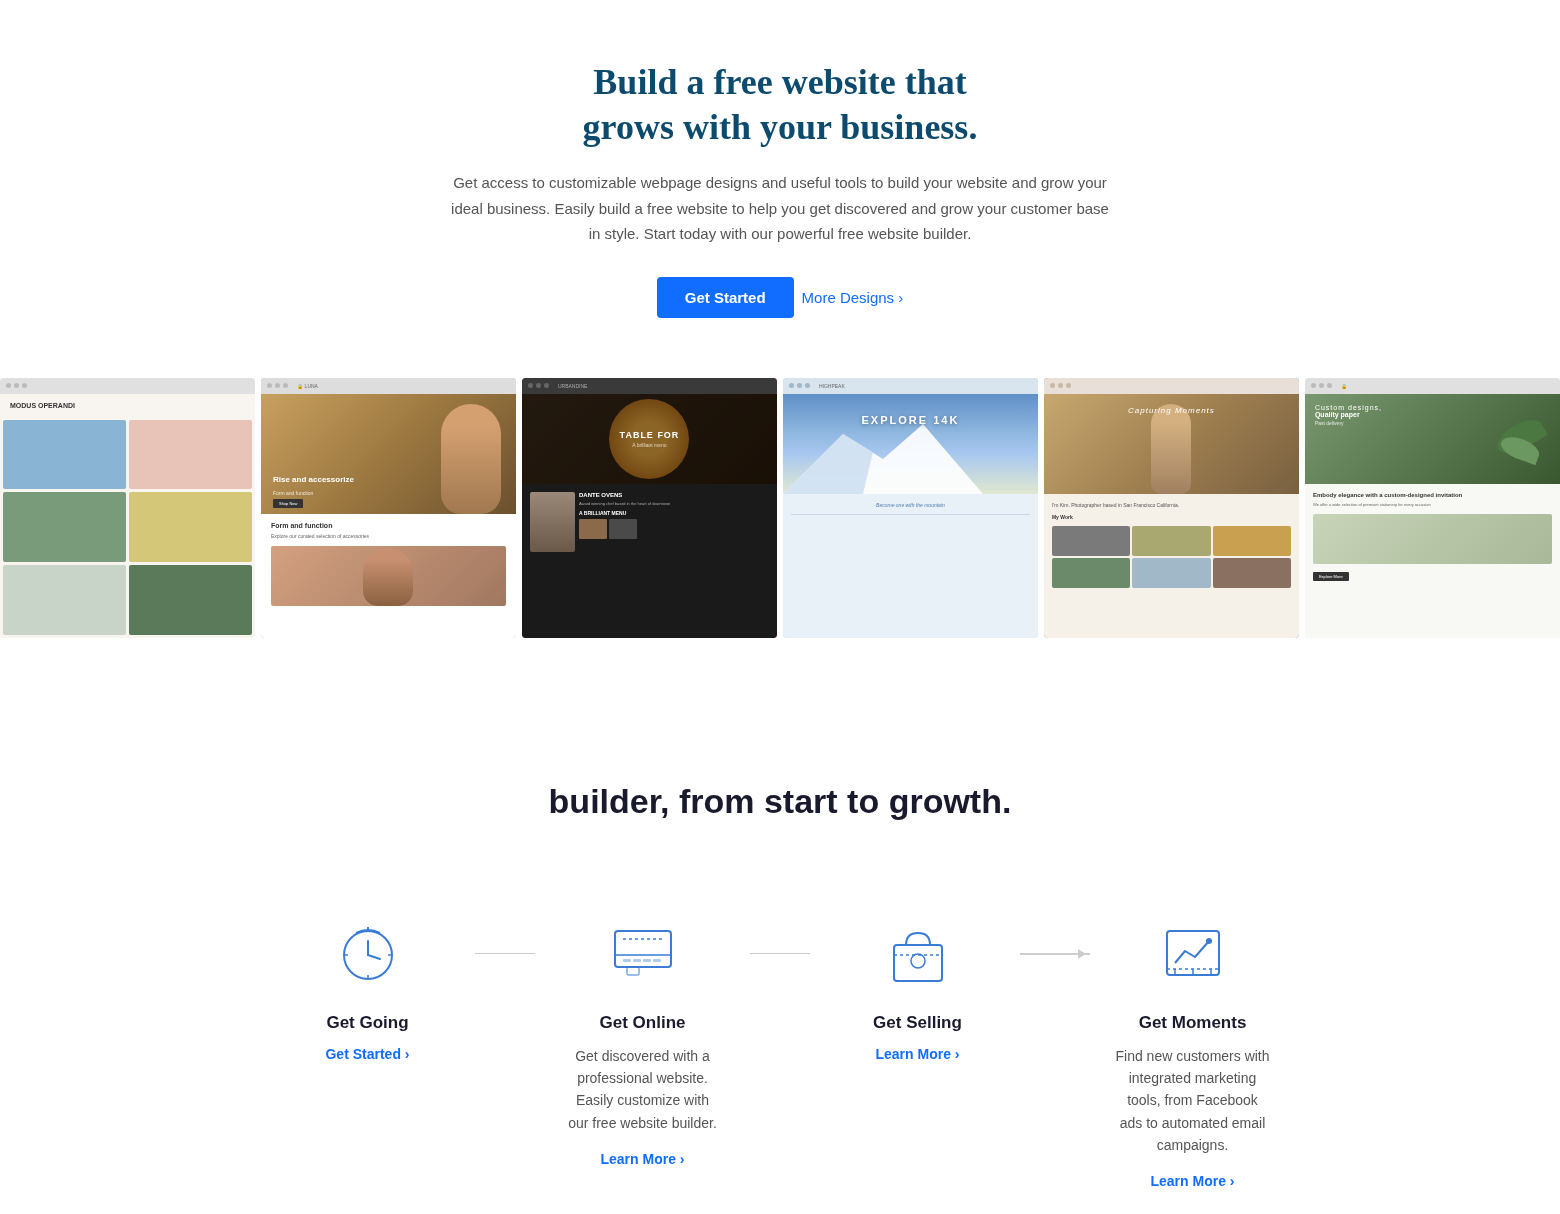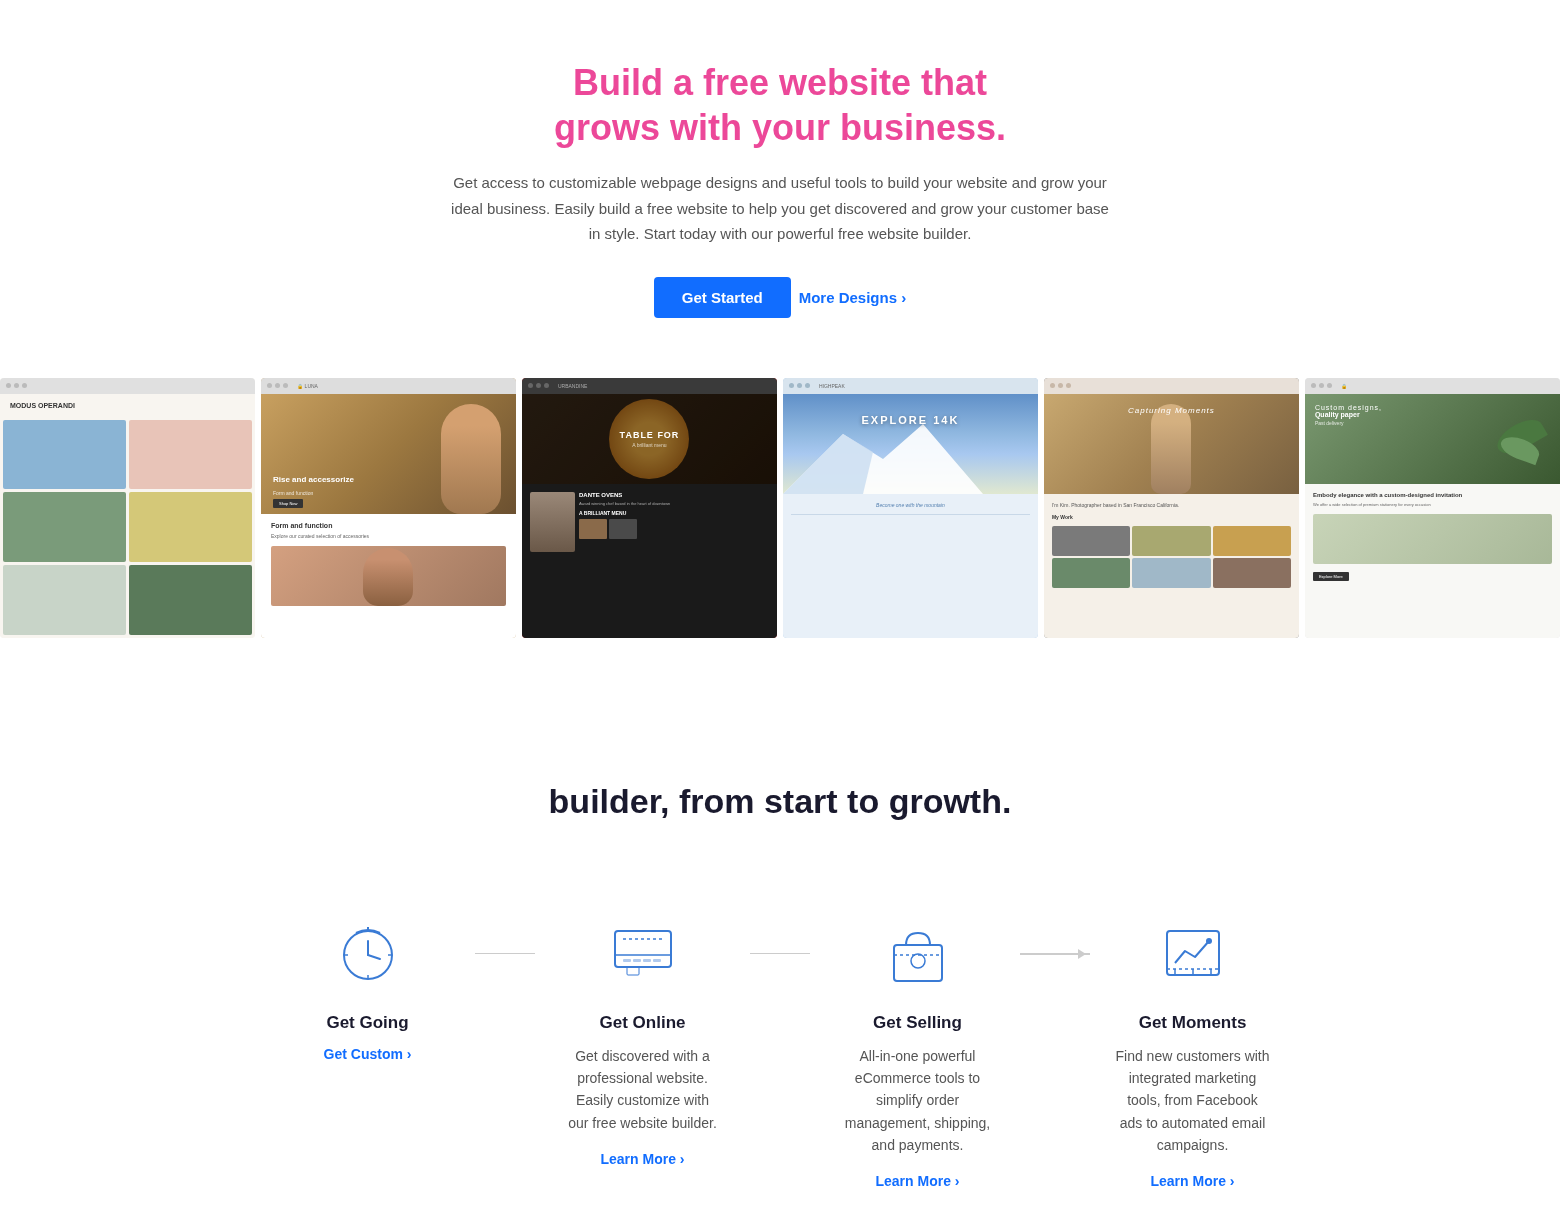--- a/index.html
+++ b/index.html
@@ -8,23 +8,24 @@
     
     .hero {
       text-align: center;
       padding: 60px 20px 40px;
       max-width: 700px;
       margin: 0 auto;
     }
     .hero h1 {
       font-size: 36px;
       font-weight: 800;
-      color: #ec4899;
+      color: #0c4a6e;
       line-height: 1.25;
       margin-bottom: 20px;
+      font-family: Liberation Serif, serif;
     }
     .hero p {
       font-size: 15px;
       color: #555;
       line-height: 1.7;
       margin-bottom: 30px;
     }
     .hero-buttons {
       display: flex;
       justify-content: center;
@@ -37,21 +38,21 @@
       border: none;
       padding: 12px 28px;
       border-radius: 4px;
       font-size: 15px;
       font-weight: 600;
       cursor: pointer;
     }
     .btn-link {
       color: #116dff;
       font-size: 15px;
-      font-weight: 700;
+      font-weight: 400;
       background: none;
       border: none;
       cursor: pointer;
       text-decoration: none;
     }
 
     
     .templates-strip {
       display: flex;
       gap: 6px;
@@ -666,21 +667,21 @@
           <line x1="40" y1="42" x2="40" y2="28" stroke="#3a7bd5" stroke-width="2" stroke-linecap="round"></line>
           <line x1="40" y1="42" x2="52" y2="46" stroke="#3a7bd5" stroke-width="2" stroke-linecap="round"></line>
           <path d="M28 20 Q40 14 52 20" fill="none" stroke="#3a7bd5" stroke-width="2"></path>
           <line x1="40" y1="14" x2="40" y2="18" stroke="#3a7bd5" stroke-width="2"></line>
           <line x1="20" y1="42" x2="17" y2="42" stroke="#3a7bd5" stroke-width="1.5"></line>
           <line x1="60" y1="42" x2="63" y2="42" stroke="#3a7bd5" stroke-width="1.5"></line>
           <line x1="40" y1="62" x2="40" y2="65" stroke="#3a7bd5" stroke-width="1.5"></line>
         </svg>
       </div>
       <div class="step-title">Get Going</div>
-      <button class="step-link">Get Custom ›</button>
+      <button class="step-link">Get Started ›</button>
     </div>
 
     <div class="step-connector">
       <div class="connector-line"></div>
     </div>
 
     <div class="step">
       <div class="step-icon">
         <svg viewBox="0 0 80 80" class="icon-svg">
           <rect x="12" y="18" width="56" height="36" rx="3" fill="none" stroke="#3a7bd5" stroke-width="2"></rect>
@@ -707,21 +708,20 @@
       <div class="step-icon">
         <svg viewBox="0 0 80 80" class="icon-svg">
           <rect x="16" y="32" width="48" height="36" rx="3" fill="none" stroke="#3a7bd5" stroke-width="2"></rect>
           <path d="M28 32 Q28 20 40 20 Q52 20 52 32" fill="none" stroke="#3a7bd5" stroke-width="2"></path>
           <circle cx="40" cy="48" r="7" fill="none" stroke="#3a7bd5" stroke-width="1.5"></circle>
           <line x1="40" y1="48" x2="40" y2="48" stroke="#3a7bd5" stroke-width="1" stroke-dasharray="2,2"></line>
           <line x1="16" y1="42" x2="64" y2="42" stroke="#3a7bd5" stroke-width="1.5" stroke-dasharray="3,3"></line>
         </svg>
       </div>
       <div class="step-title">Get Selling</div>
-      <div class="step-desc">All-in-one powerful eCommerce tools to simplify order management, shipping, and payments.</div>
       <button class="step-link">Learn More ›</button>
     </div>
 
     <div class="step-connector">
       <div class="connector-arrow"></div>
     </div>
 
     <div class="step">
       <div class="step-icon">
         <svg viewBox="0 0 80 80" class="icon-svg">

